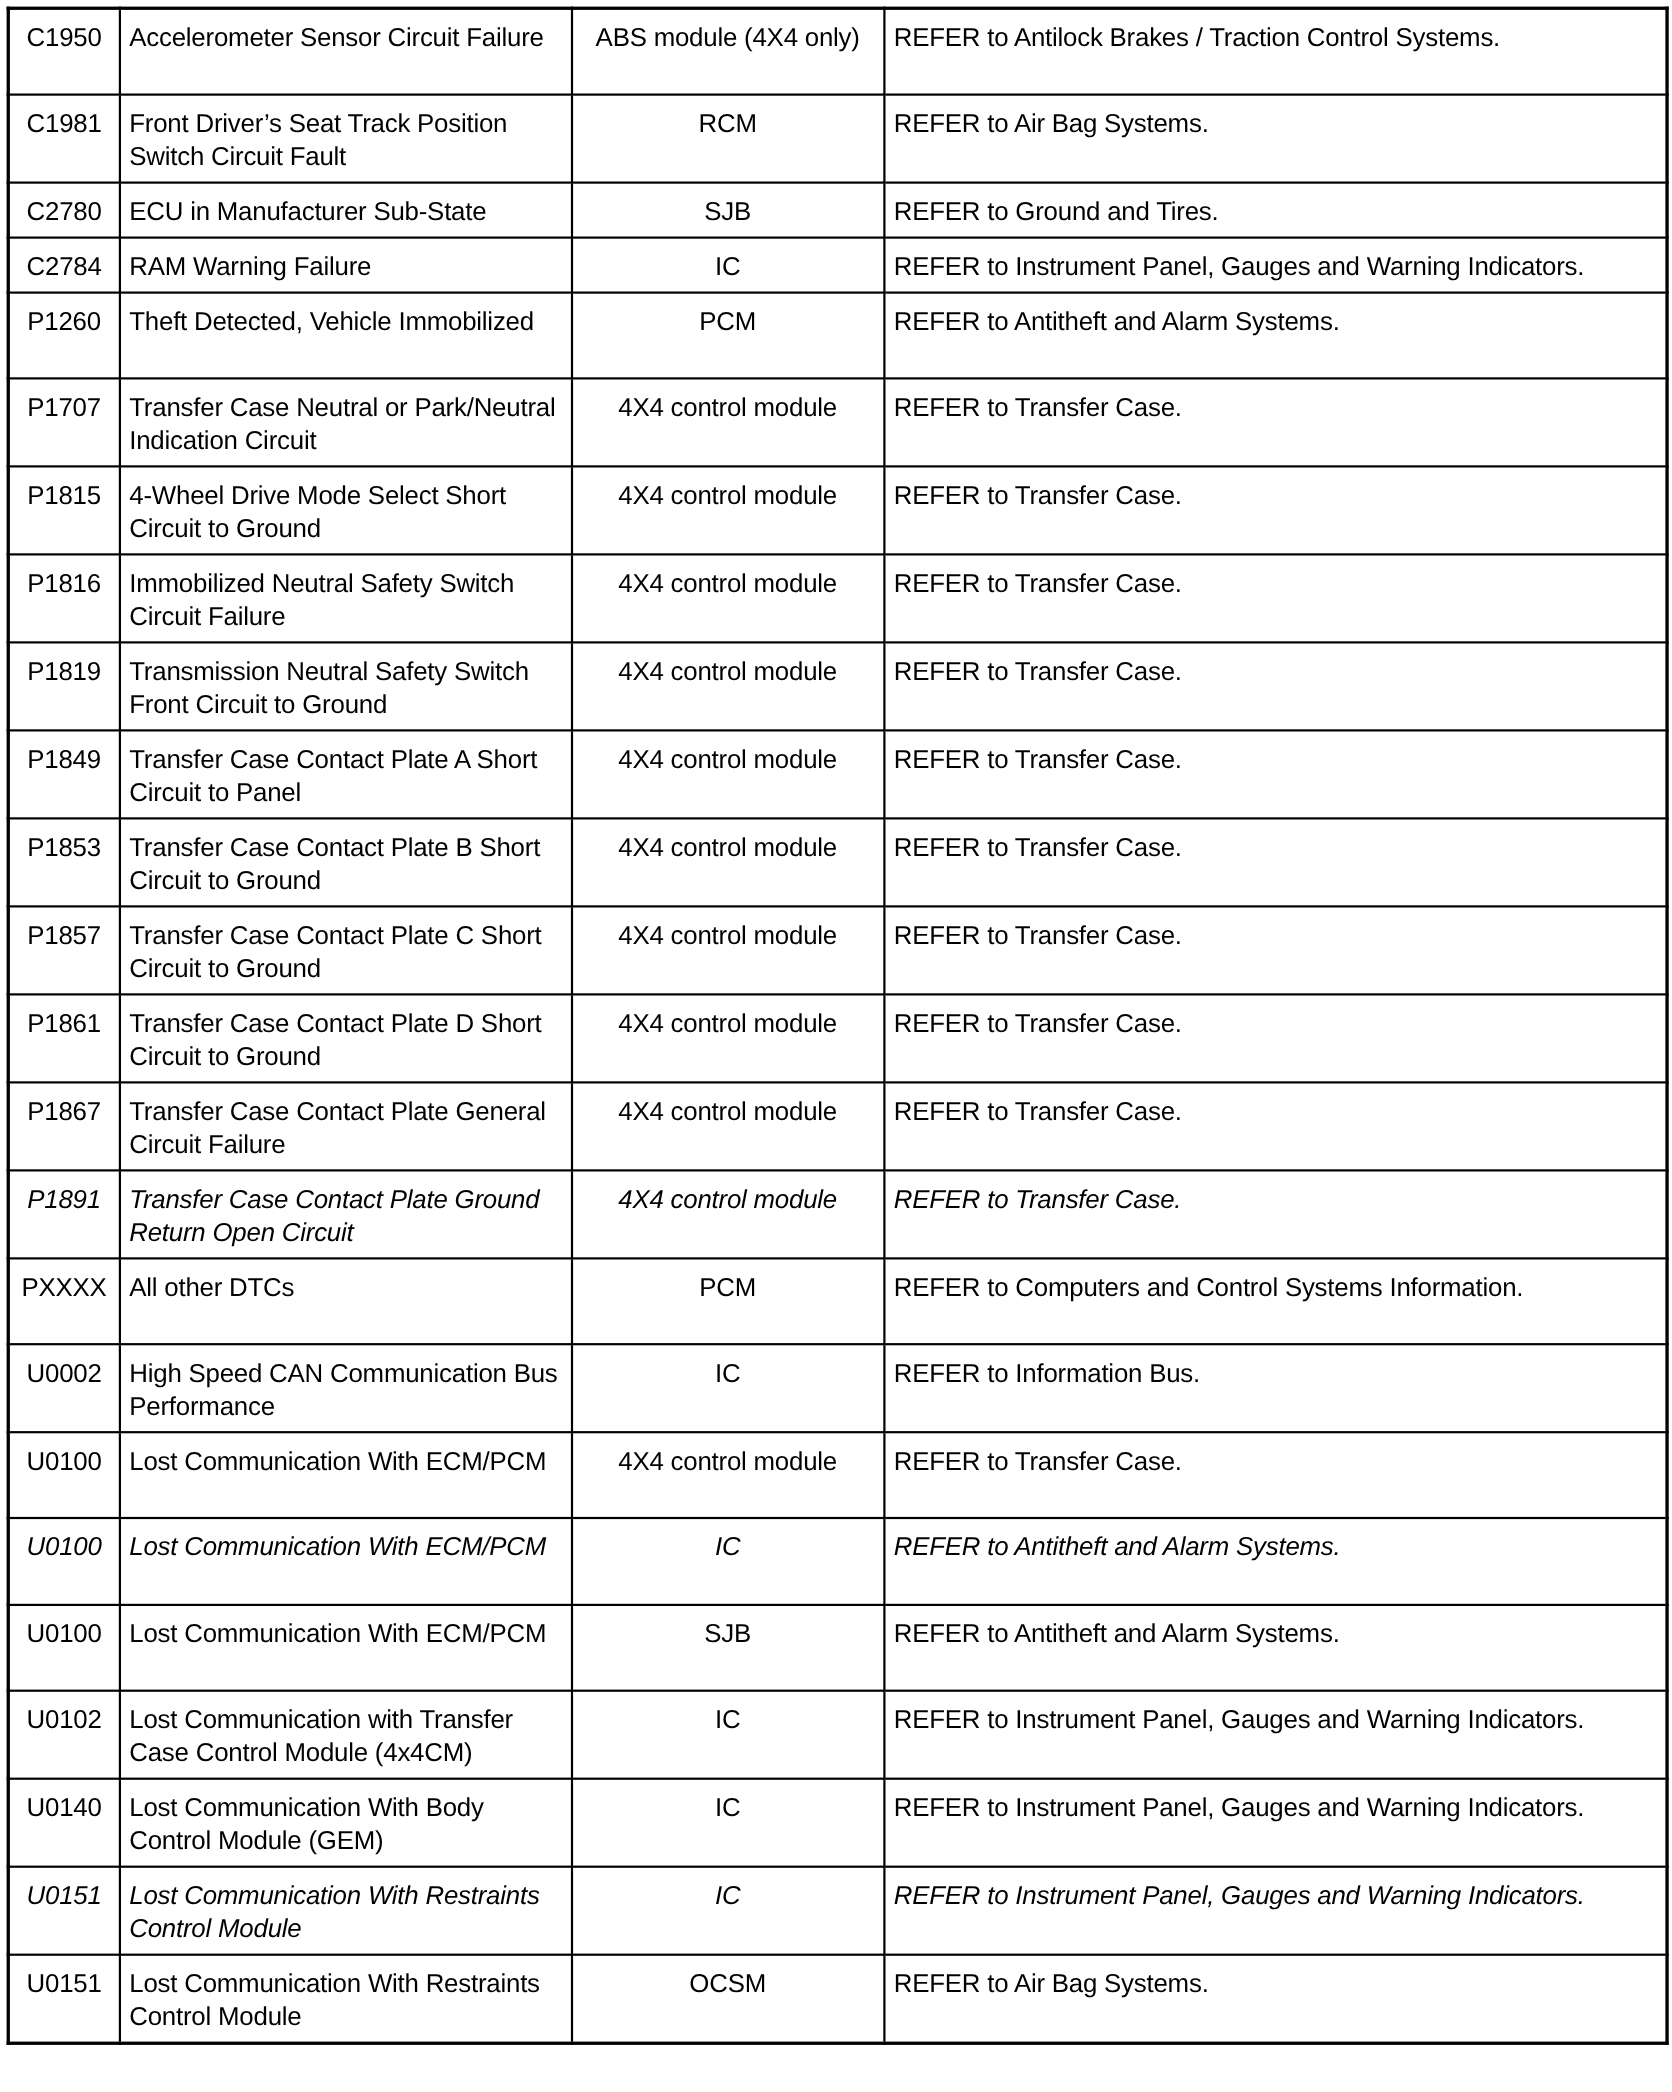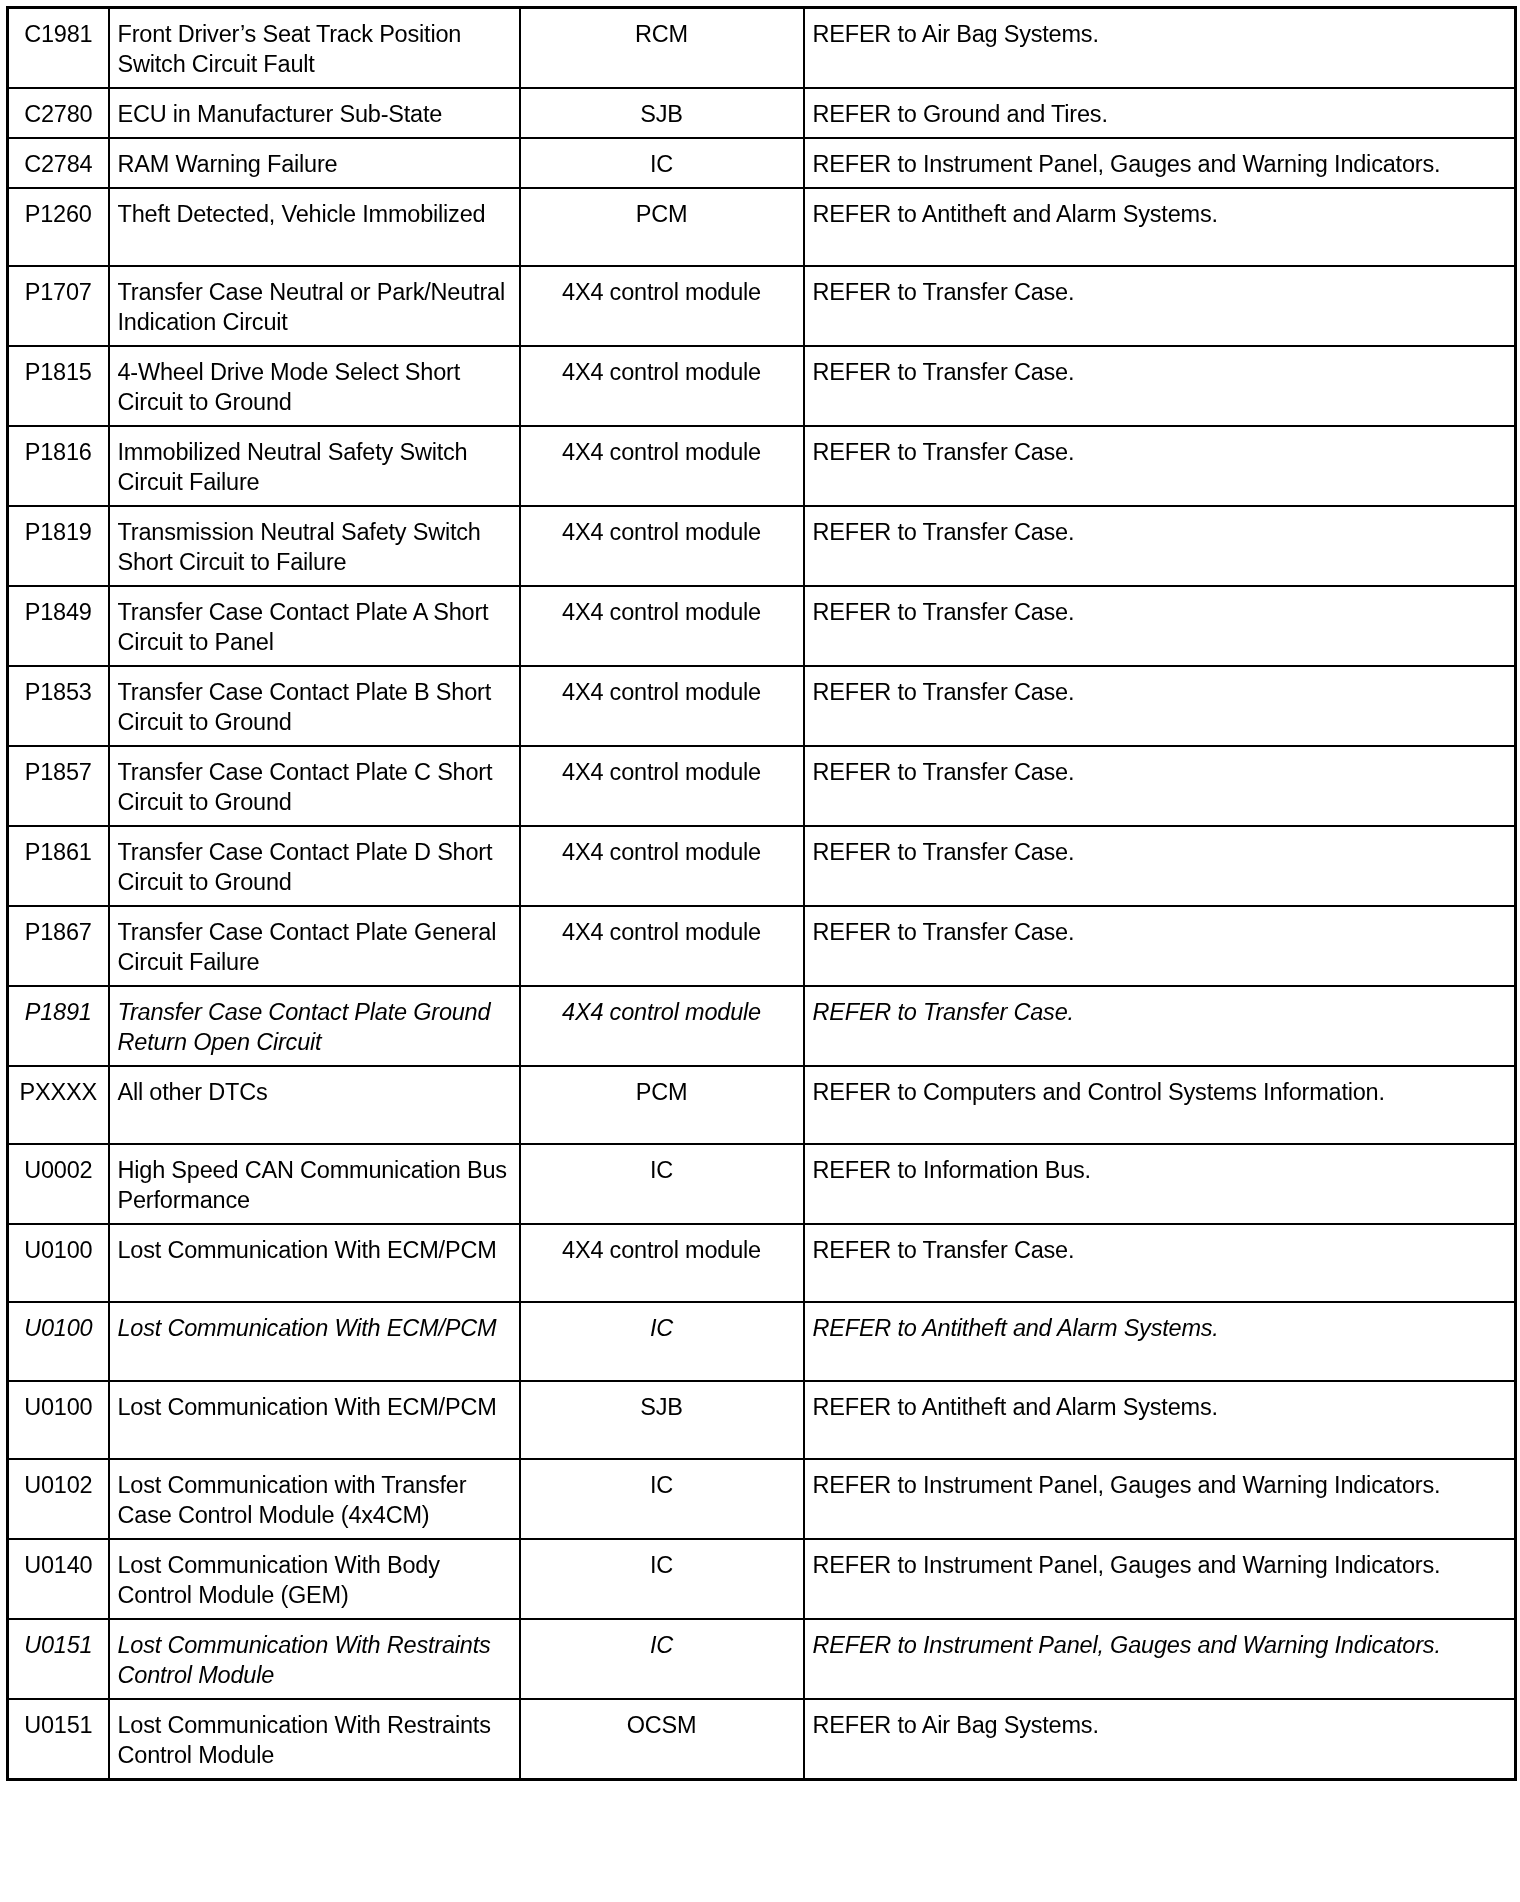--- a/index.html
+++ b/index.html
@@ -50,20 +50,26 @@
 <table class="dtc">
   <colgroup>
     <col class="c-code">
       <col class="c-desc">
       <col class="c-mod">
       <col class="c-act">
   </colgroup>
   <tbody id="dtc-body">
 
     <tr class="h2">
+      <td class="code">C1950</td>
+      <td class="desc">Accelerometer Sensor Circuit Failure</td>
+      <td class="mod">ABS module (4X4 only)</td>
+      <td class="act">REFER to Antilock Brakes / Traction Control Systems.</td>
+    </tr>
+    <tr class="h2">
       <td class="code">C1981</td>
       <td class="desc">Front Driver’s Seat Track Position Switch Circuit Fault</td>
       <td class="mod">RCM</td>
       <td class="act">REFER to Air Bag Systems.</td>
     </tr>
     <tr class="h1">
       <td class="code">C2780</td>
       <td class="desc">ECU in Manufacturer Sub-State</td>
       <td class="mod">SJB</td>
       <td class="act">REFER to Ground and Tires.</td>
@@ -93,21 +99,21 @@
       <td class="act">REFER to Transfer Case.</td>
     </tr>
     <tr class="h2">
       <td class="code">P1816</td>
       <td class="desc">Immobilized Neutral Safety Switch Circuit Failure</td>
       <td class="mod">4X4 control module</td>
       <td class="act">REFER to Transfer Case.</td>
     </tr>
     <tr class="h2">
       <td class="code">P1819</td>
-      <td class="desc">Transmission Neutral Safety Switch Short Circuit to Failure</td>
+      <td class="desc">Transmission Neutral Safety Switch Front Circuit to Ground</td>
       <td class="mod">4X4 control module</td>
       <td class="act">REFER to Transfer Case.</td>
     </tr>
     <tr class="h2">
       <td class="code">P1849</td>
       <td class="desc">Transfer Case Contact Plate A Short Circuit to Panel</td>
       <td class="mod">4X4 control module</td>
       <td class="act">REFER to Transfer Case.</td>
     </tr>
     <tr class="h2">

